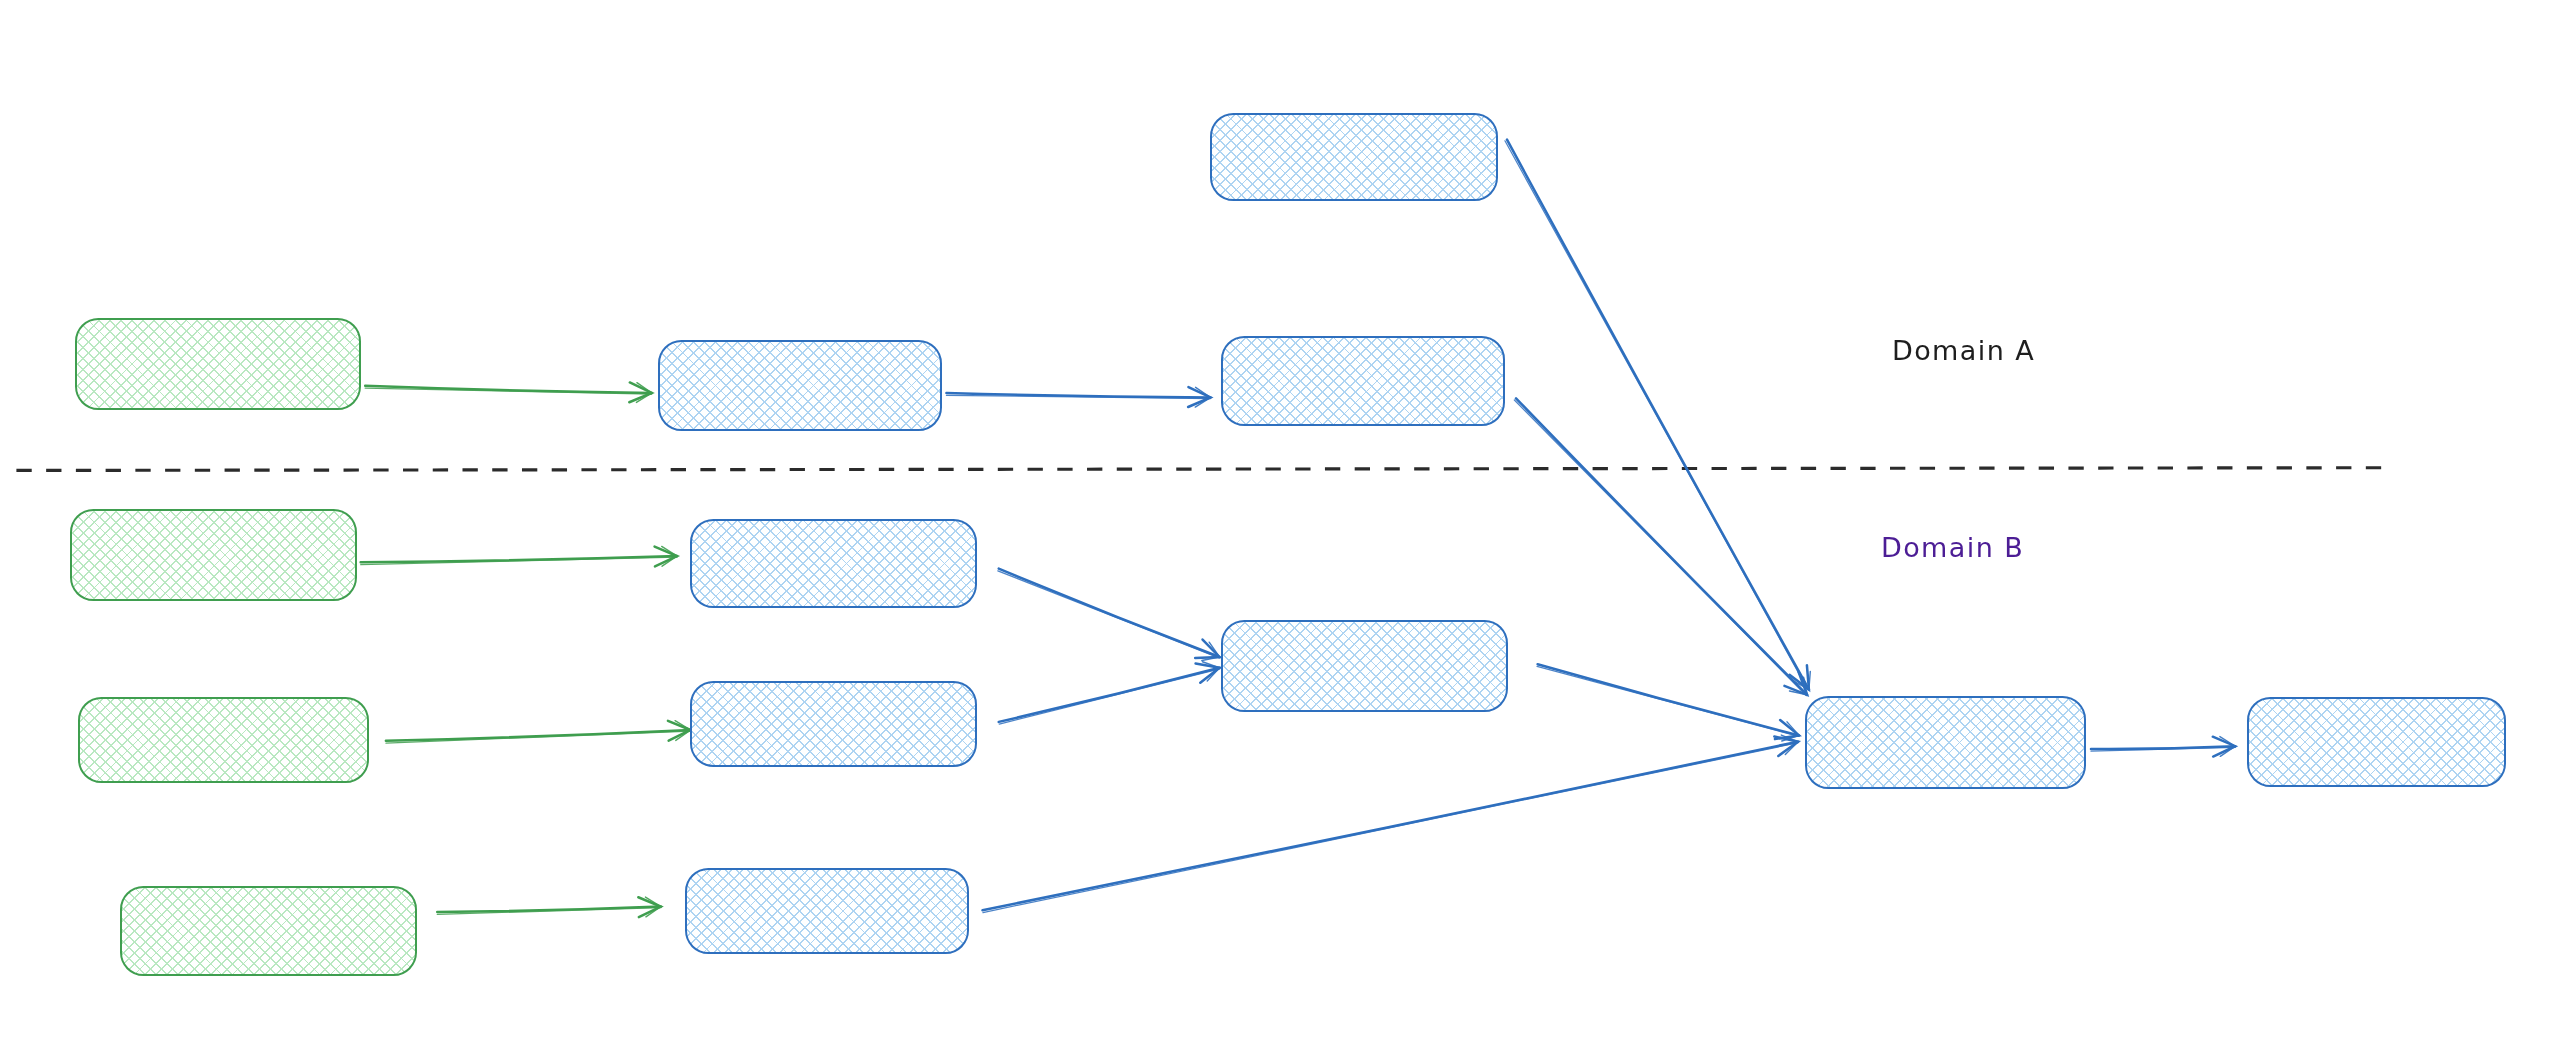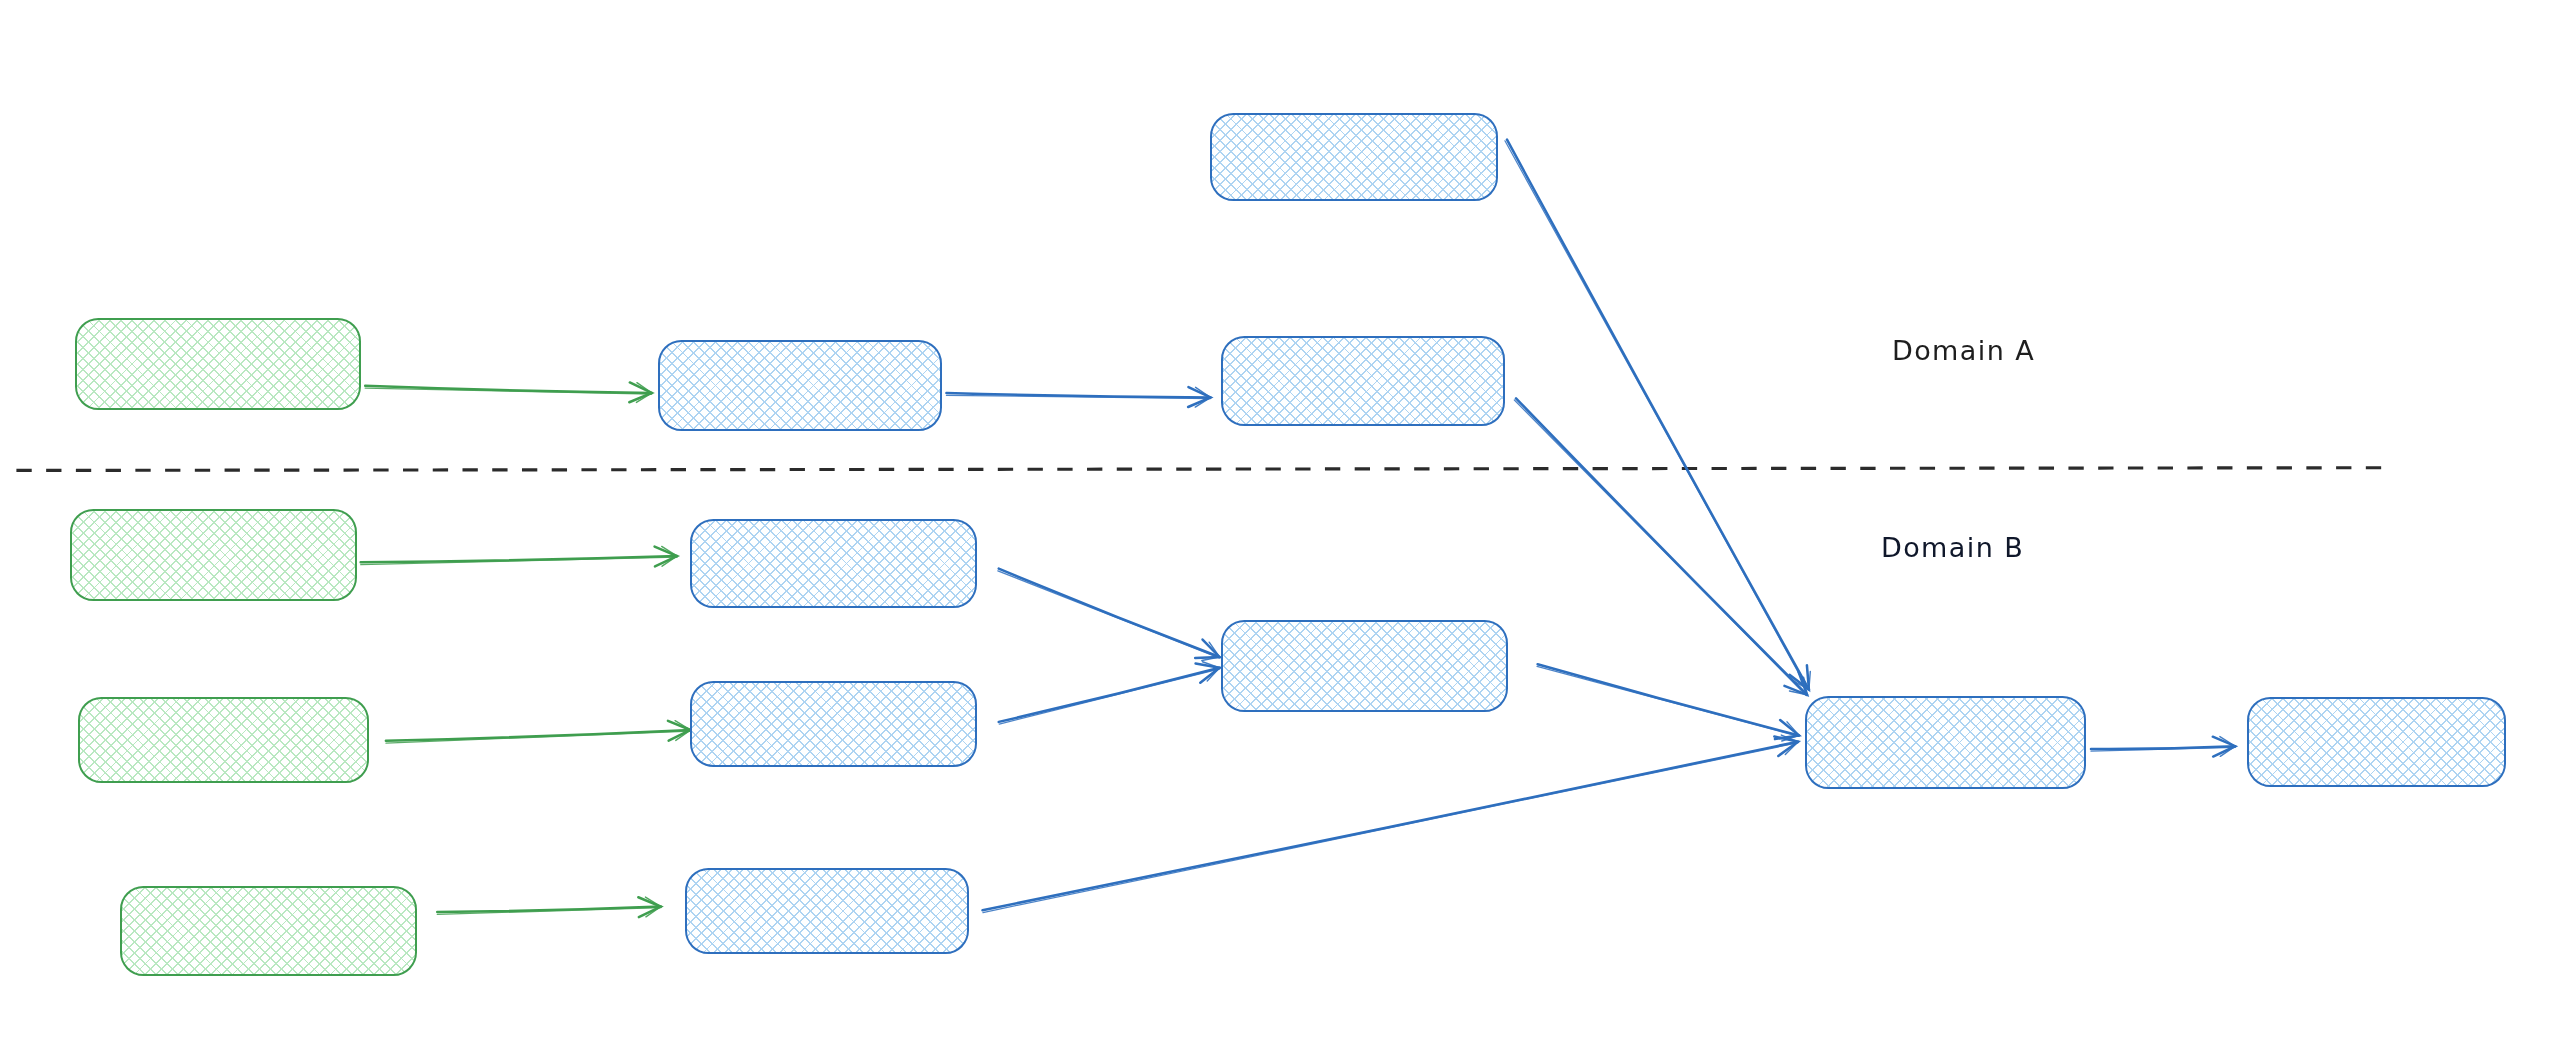--- a/index.html
+++ b/index.html
@@ -103,15 +103,15 @@
       <div class="node" style="left: 658px; top: 340px; width: 284px; height: 91px; border-color: rgb(46, 111, 190); background-image: repeating-linear-gradient(45deg, rgb(174, 212, 242) 0px, rgb(174, 212, 242) 1.4px, transparent 1.4px, transparent 7.7px), repeating-linear-gradient(135deg, rgb(174, 212, 242) 0px, rgb(174, 212, 242) 1.4px, transparent 1.4px, transparent 7.7px);"></div>
       <div class="node" style="left: 1221px; top: 336px; width: 284px; height: 90px; border-color: rgb(46, 111, 190); background-image: repeating-linear-gradient(45deg, rgb(174, 212, 242) 0px, rgb(174, 212, 242) 1.4px, transparent 1.4px, transparent 7.7px), repeating-linear-gradient(135deg, rgb(174, 212, 242) 0px, rgb(174, 212, 242) 1.4px, transparent 1.4px, transparent 7.7px);"></div>
       <div class="node" style="left: 690px; top: 519px; width: 287px; height: 89px; border-color: rgb(46, 111, 190); background-image: repeating-linear-gradient(45deg, rgb(174, 212, 242) 0px, rgb(174, 212, 242) 1.4px, transparent 1.4px, transparent 7.7px), repeating-linear-gradient(135deg, rgb(174, 212, 242) 0px, rgb(174, 212, 242) 1.4px, transparent 1.4px, transparent 7.7px);"></div>
       <div class="node" style="left: 690px; top: 681px; width: 287px; height: 86px; border-color: rgb(46, 111, 190); background-image: repeating-linear-gradient(45deg, rgb(174, 212, 242) 0px, rgb(174, 212, 242) 1.4px, transparent 1.4px, transparent 7.7px), repeating-linear-gradient(135deg, rgb(174, 212, 242) 0px, rgb(174, 212, 242) 1.4px, transparent 1.4px, transparent 7.7px);"></div>
       <div class="node" style="left: 685px; top: 868px; width: 284px; height: 86px; border-color: rgb(46, 111, 190); background-image: repeating-linear-gradient(45deg, rgb(174, 212, 242) 0px, rgb(174, 212, 242) 1.4px, transparent 1.4px, transparent 7.7px), repeating-linear-gradient(135deg, rgb(174, 212, 242) 0px, rgb(174, 212, 242) 1.4px, transparent 1.4px, transparent 7.7px);"></div>
       <div class="node" style="left: 1221px; top: 620px; width: 287px; height: 92px; border-color: rgb(46, 111, 190); background-image: repeating-linear-gradient(45deg, rgb(174, 212, 242) 0px, rgb(174, 212, 242) 1.4px, transparent 1.4px, transparent 7.7px), repeating-linear-gradient(135deg, rgb(174, 212, 242) 0px, rgb(174, 212, 242) 1.4px, transparent 1.4px, transparent 7.7px);"></div>
       <div class="node" style="left: 1805px; top: 696px; width: 281px; height: 93px; border-color: rgb(46, 111, 190); background-image: repeating-linear-gradient(45deg, rgb(174, 212, 242) 0px, rgb(174, 212, 242) 1.4px, transparent 1.4px, transparent 7.7px), repeating-linear-gradient(135deg, rgb(174, 212, 242) 0px, rgb(174, 212, 242) 1.4px, transparent 1.4px, transparent 7.7px);"></div>
       <div class="node" style="left: 2247px; top: 697px; width: 259px; height: 90px; border-color: rgb(46, 111, 190); background-image: repeating-linear-gradient(45deg, rgb(174, 212, 242) 0px, rgb(174, 212, 242) 1.4px, transparent 1.4px, transparent 7.7px), repeating-linear-gradient(135deg, rgb(174, 212, 242) 0px, rgb(174, 212, 242) 1.4px, transparent 1.4px, transparent 7.7px);"></div>
     </div>
   <div class="domain-label" id="label-domain-a" style="color: rgb(30, 30, 30);">Domain A</div>
-  <div class="domain-label" id="label-domain-b" style="color: #0f172a; text-align: right;">Domain B</div>
+  <div class="domain-label" id="label-domain-b" style="color: #4c1d95; text-align: right;">Domain B</div>
 </div>
 
 
 </body></html>

